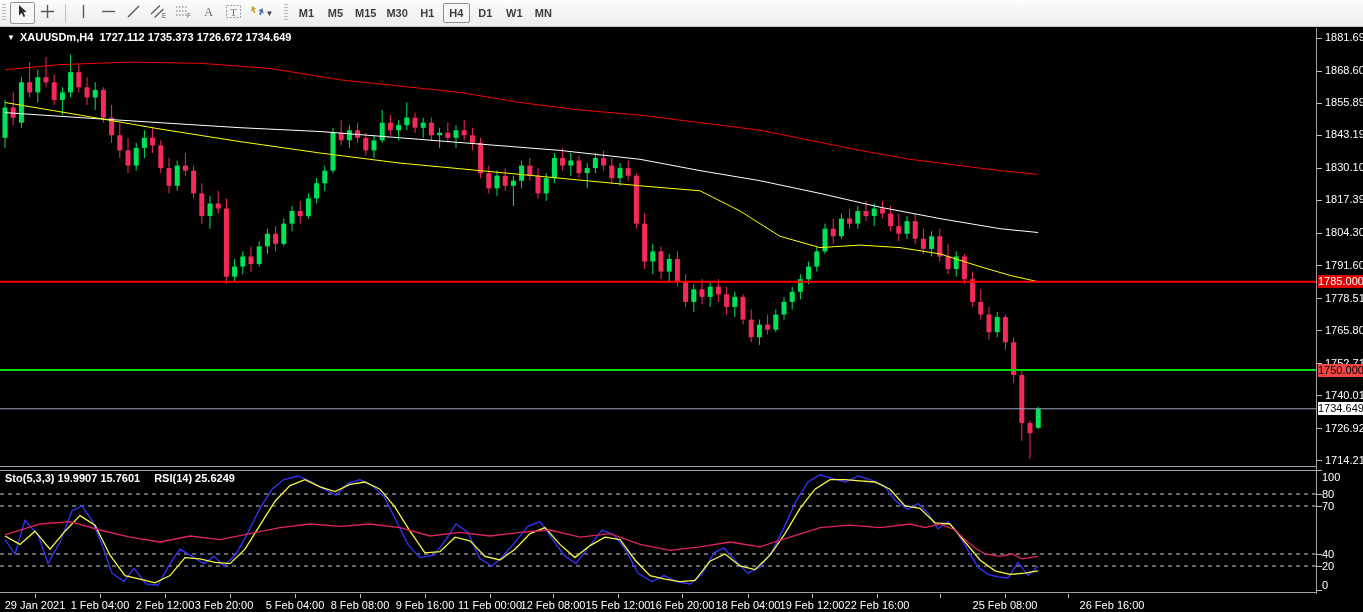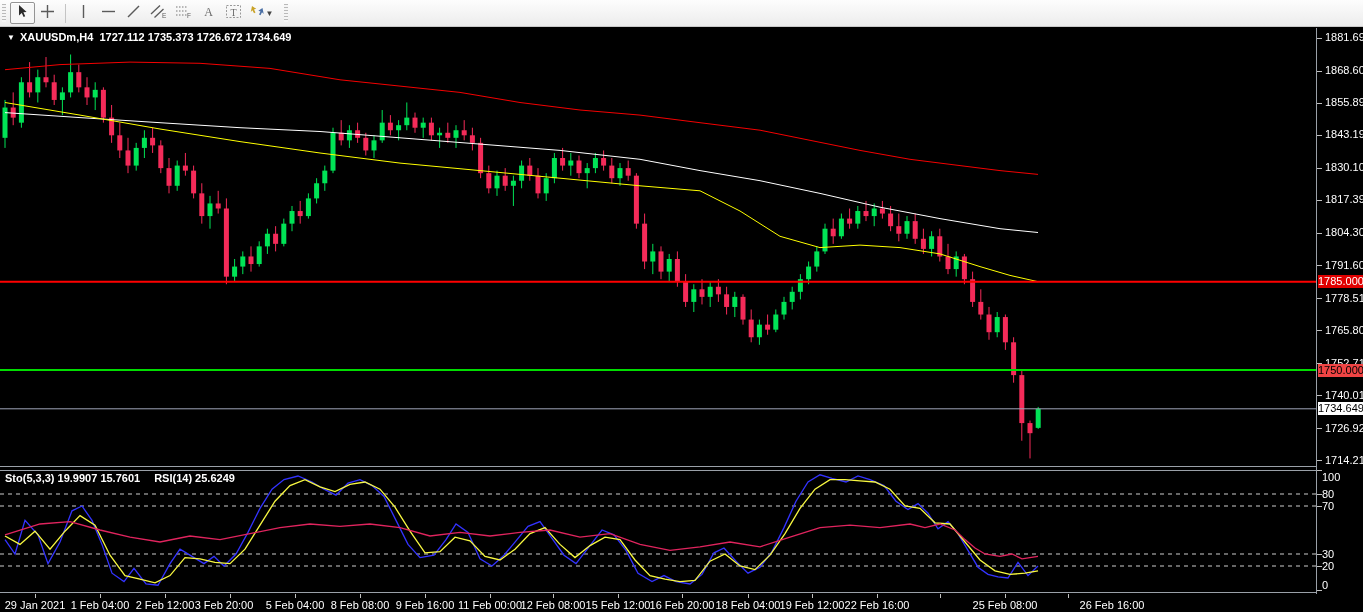--- a/index.html
+++ b/index.html
@@ -106,20 +106,31 @@
         </div>
         <div class="tbtn wide">
           <span><svg width="16" height="15">
               <path d="M3 2 l4.2 2.8 -2.2 .7 1.5 3.1 -1.5 .7 -1.5 -3.1 -1.7 1.9 Z" fill="#c9a227"></path>
               <path d="M13.5 4 l-4.2 2.8 2.2 .7 -1.5 3.1 1.5 .7 1.5 -3.1 1.7 1.9 Z" fill="#4a6fa5"></path>
             </svg></span>
           <span class="caret">▼</span>
         </div>
       </div>
     <div class="grip" style="margin-left:8px;"></div>
+    <div id="timeframes" style="display:flex;align-items:center;">
+        <div class="tfbtn">M1</div>
+        <div class="tfbtn">M5</div>
+        <div class="tfbtn">M15</div>
+        <div class="tfbtn">M30</div>
+        <div class="tfbtn">H1</div>
+        <div class="tfbtn active">H4</div>
+        <div class="tfbtn">D1</div>
+        <div class="tfbtn">W1</div>
+        <div class="tfbtn">MN</div>
+      </div>
   </div>
 
   <div class="chart">
     <svg id="mainsvg" width="1316" height="438">
         <line x1="5" y1="71.94812680115274" x2="5" y2="119.9135446685879" stroke="#00e356" stroke-width="1"></line>
         <rect x="2.5" y="79.52161383285302" width="5" height="30.293948126801155" fill="#00e356"></rect>
         <line x1="13.2" y1="64.37463976945244" x2="13.2" y2="97.19308357348703" stroke="#f42b59" stroke-width="1"></line>
         <rect x="10.7" y="79.52161383285302" width="5" height="10.097982708933728" fill="#f42b59"></rect>
         <line x1="21.4" y1="49.22766570605187" x2="21.4" y2="99.71757925072046" stroke="#00e356" stroke-width="1"></line>
         <rect x="18.9" y="54.27665706051873" width="5" height="40.39193083573487" fill="#00e356"></rect>
@@ -432,21 +443,21 @@
         <div class="badge" style="top: 337px; background: #ef4444; color: rgb(0, 0, 0);">1750.000</div>
         <div class="badge" style="top: 375px; background: rgb(255, 255, 255); color: rgb(0, 0, 0);">1734.649</div>
       </div>
     <div id="iaxis">
         <div class="itick-label" style="top: 444px;">100</div>
         <div class="ptick" style="top: 443px;"></div>
         <div class="itick-label" style="top: 461px;">80</div>
         <div class="ptick" style="top: 467px;"></div>
         <div class="itick-label" style="top: 473px;">70</div>
         <div class="ptick" style="top: 479px;"></div>
-        <div class="itick-label" style="top: 521px;">30</div>
+        <div class="itick-label" style="top: 521px;">40</div>
         <div class="ptick" style="top: 527px;"></div>
         <div class="itick-label" style="top: 533px;">20</div>
         <div class="ptick" style="top: 539px;"></div>
         <div class="itick-label" style="top: 552px;">0</div>
         <div class="ptick" style="top: 563px;"></div>
       </div>
     <div id="taxis">
         <div class="ttick" style="left: 35px;"></div>
         <div class="tlabel" style="left: 35px;">29 Jan 2021</div>
         <div class="ttick" style="left: 100px;"></div>

